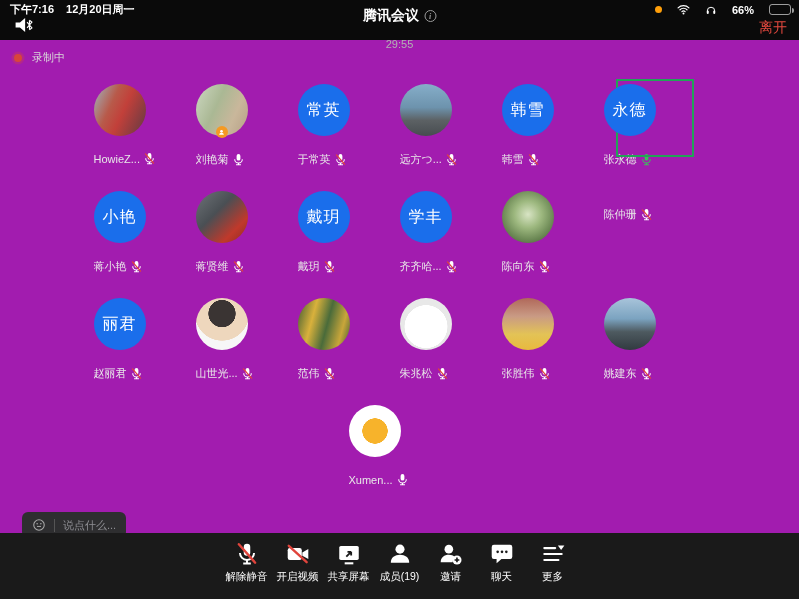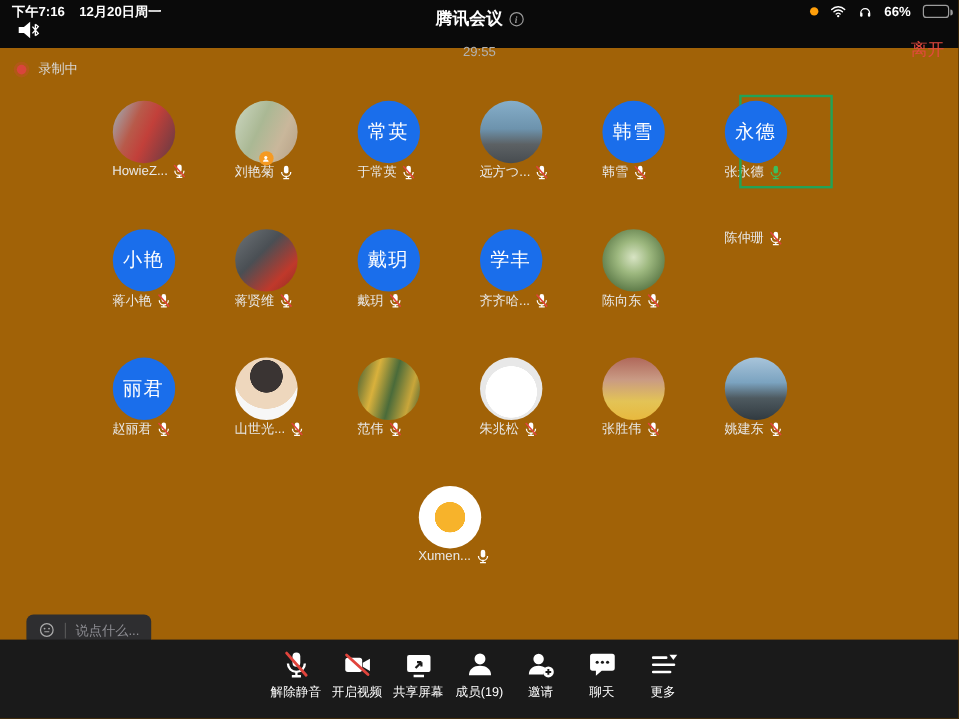--- a/index.html
+++ b/index.html
@@ -1,46 +1,46 @@
 <!DOCTYPE html>
 <html><head>
 <meta charset="utf-8">
 <style>
   * { margin:0; padding:0; box-sizing:border-box; }
   html,body { width:799px; height:599px; background:#000; }
   body { font-family:"Liberation Sans","DejaVu Sans",sans-serif; }
-  .screen { position:relative; width:799px; height:599px; background:#a16207; overflow:hidden;padding-left:36px; }
+  .screen { position:relative; width:799px; height:599px; background:#a21caf; overflow:hidden;padding-left:36px; }
 
   
   .topbar { position:absolute; top:0; left:0; right:0; height:40px; background:#0a0a0a; z-index:5; }
   .statusline { position:absolute; top:2px; left:10px; right:8px; display:flex; justify-content:space-between; align-items:center; color:#fff; font-size:11px; font-weight:700; }
   .statusline .left { display:flex; gap:12px; }
-  .statusline .right { display:flex; align-items:center; gap:10px; font-weight:600; }
+  .statusline .right { display:flex; align-items:center; gap:15px; font-weight:600; }
   .dot-orange { width:7px; height:7px; border-radius:50%; background:#FF9F0A; display:inline-block; }
   .battery { position:relative; width:22px; height:11px; border:1px solid rgba(255,255,255,.6); border-radius:3px; padding:1px; }
   .battery .fill { height:100%; width:66%; background:#fff; border-radius:1px; }
   .battery:after { content:""; position:absolute; right:-4px; top:3px; width:2px; height:5px; background:rgba(255,255,255,.6); border-radius:0 2px 2px 0; }
   .speaker-btn { position:absolute; left:12px; top:15px; width:28px; height:20px; }
   .title-block { position:absolute; top:7px; left:50%; transform:translateX(-50%); text-align:center; color:#fff; }
   .title-row { display:flex; align-items:center; gap:5px; justify-content:center; font-size:14px; font-weight:700; }
   .info-i { display:inline-flex; align-items:center; justify-content:center; width:12px; height:12px; border:1px solid #9a9a9a; border-radius:50%; color:#9a9a9a; font-size:8px; font-style:italic; font-family:"Liberation Serif",serif; font-weight:700; }
   .timer { font-size:11px; color:#b2b2b2; margin-top:13px; font-weight:400; }
-  .leave-btn { position:absolute; right:12px; top:33px; color:#E5493F; font-size:14px; font-weight:500; background:none; border:none; cursor:pointer; font-family:inherit; }
+  .leave-btn { position:absolute; right:12px; top:19px; color:#E5493F; font-size:14px; font-weight:500; background:none; border:none; cursor:pointer; font-family:inherit; }
 
   
   .main { position:absolute; top:40px; left:0; right:0; bottom:0; }
   .recording { position:absolute; left:14px; top:10px; display:flex; align-items:center; gap:10px; color:#d9d9d9; font-size:11px; }
   .rec-dot { width:8px; height:8px; border-radius:50%; background:#d8453c; box-shadow:0 0 0 2.5px rgba(216,69,60,.30); }
 
   .grid { position:absolute; top:44px; left:50%; transform:translateX(-50%); width:612px; display:flex; flex-wrap:wrap; row-gap:37px; justify-content:center; }
   .tile { position:relative; width:102px; height:70px; display:flex; flex-direction:column; align-items:flex-start; }
   .tile.active:before { content:""; position:absolute; left:12px; right:12px; top:-5px; bottom:-3px; border:2px solid #22A357; }
   .avatar { position:relative; width:52px; height:52px; border-radius:50%; flex:0 0 auto; display:flex; align-items:center; justify-content:center; }
   .avatar.initials { background:#1A6EEB; color:#fff; font-size:16px; font-weight:500; letter-spacing:1px; }
-  .name-row { margin-top:0; display:flex; align-items:center; gap:3px; max-width:98px; }
+  .name-row { margin-top:16px; display:flex; align-items:center; gap:3px; max-width:98px; }
   .pname { color:#e8e8e8; font-size:11px; white-space:nowrap; overflow:hidden; }
   .mic { display:flex; align-items:center; }
   .host-badge { position:absolute; bottom:-2px; left:50%; transform:translateX(-50%); width:12px; height:12px; border-radius:50%; background:#F59A23; display:flex; align-items:center; justify-content:center; }
 
   
   .ph-person-red     { background:linear-gradient(115deg,#9db6c2 0%,#b85a4a 35%,#c2403a 55%,#5f3a44 100%); }
   .ph-girl-flowers   { background:linear-gradient(115deg,#cdd8c2 0%,#aab894 40%,#c9b79b 70%,#b59f85 100%); }
   .ph-seaside        { background:linear-gradient(180deg,#86aec9 0%,#6d93ad 45%,#5c6164 70%,#474c50 100%); }
   .ph-racing         { background:linear-gradient(135deg,#6e7478 0%,#4a4f54 40%,#c0392b 75%,#8f2b22 100%); }
   .ph-tree-path      { background:radial-gradient(circle at 50% 45%,#d8e4c4 0%,#9db87f 35%,#5d7a48 75%,#46603a 100%); }

